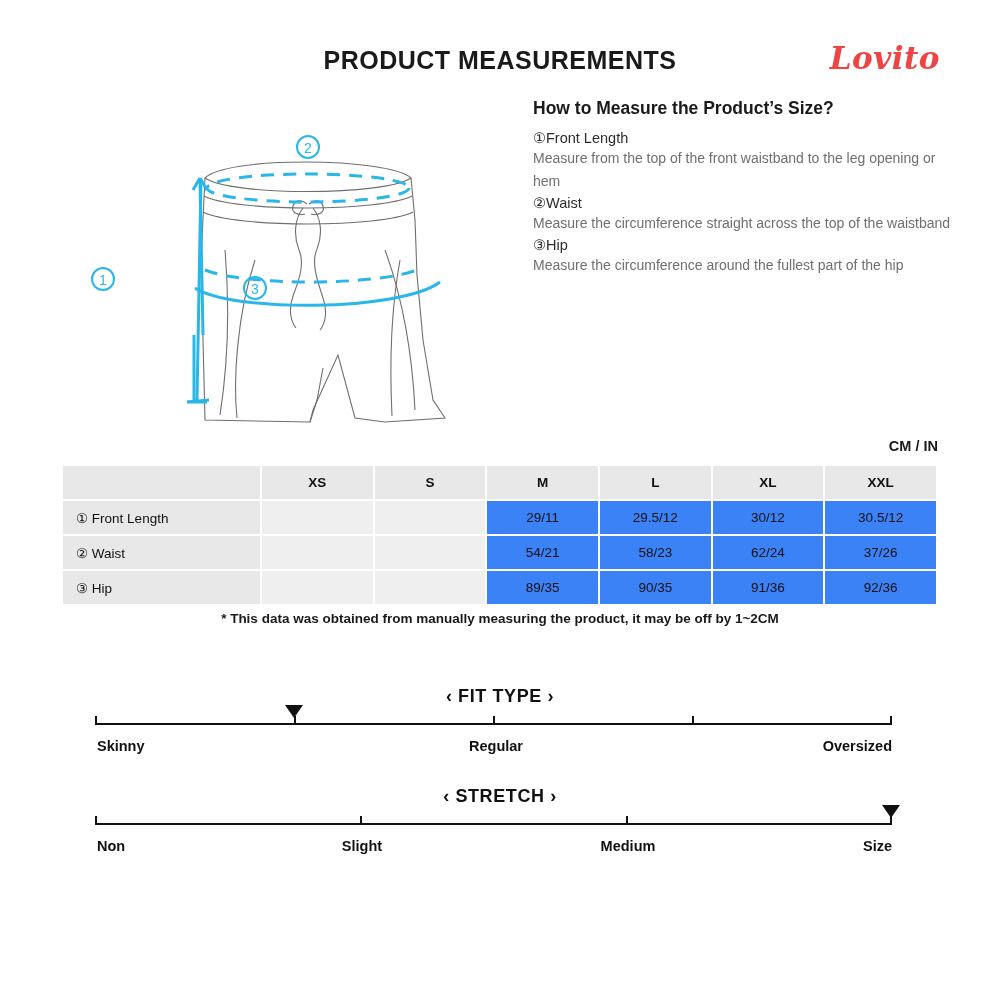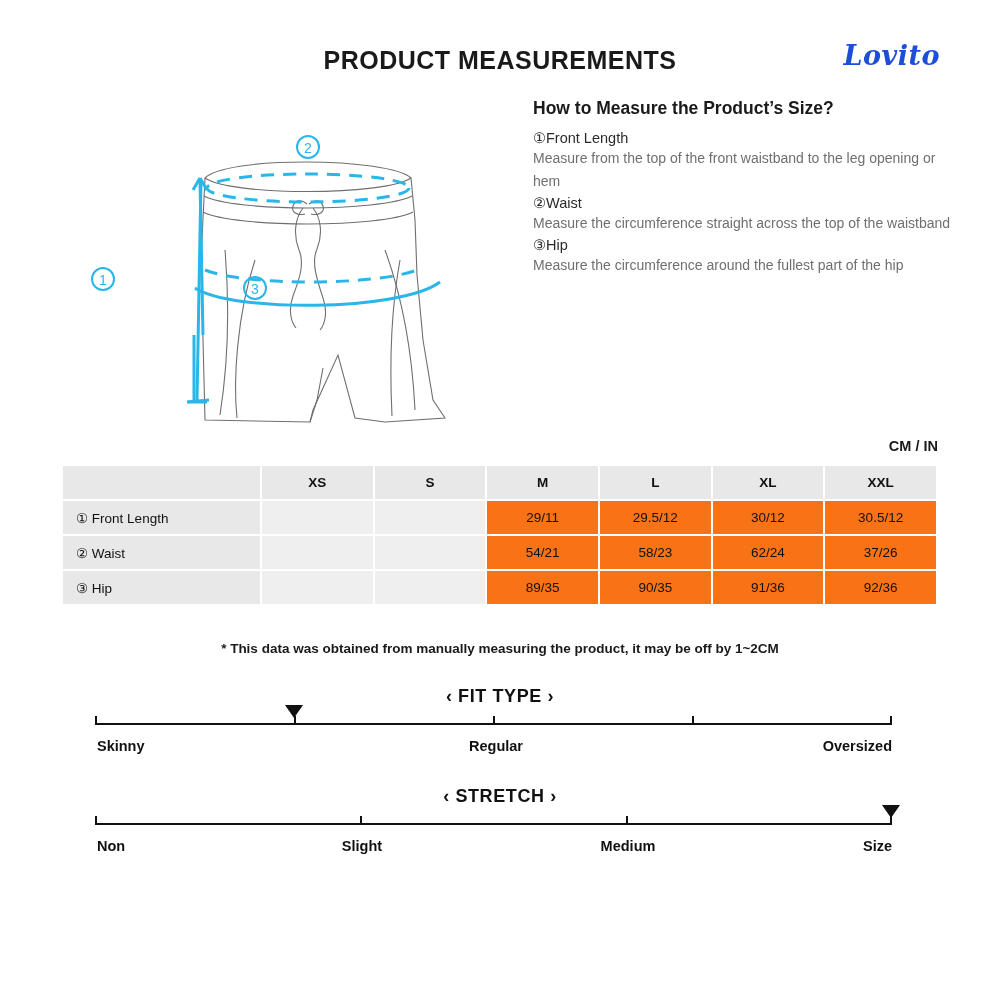--- a/index.html
+++ b/index.html
@@ -26,24 +26,24 @@
     font-size: 25px;
     font-weight: bold;
     letter-spacing: 0.5px;
     color: #1a1a1a;
   }
   .brand {
     position: absolute;
     top: 40px;
     right: 60px;
     font-family: "DejaVu Serif", serif;
-    font-size: 27px;
+    font-size: 31px;
     font-weight: bold;
     font-style: italic;
-    color: #1d4ed8;
+    color: #ef4444;
     letter-spacing: 0.5px;
   }
 
   
   .illustration {
     position: absolute;
     top: 100px;
     left: 55px;
     width: 470px;
     height: 340px;
@@ -94,21 +94,21 @@
     width: 877px;
     border-collapse: collapse;
     table-layout: fixed;
   }
   .size-table td {
     border: 2px solid #ffffff;
     height: 31px;
     font-size: 13.5px;
     text-align: center;
     color: #111;
-    background: #f97316;
+    background: #3b82f6;
   }
   .size-table td.rowhead {
     text-align: left;
     padding-left: 13px;
     background: #e8e8e8;
     font-size: 13.5px;
   }
   .size-table tr.header td {
     background: #e8e8e8;
     font-weight: bold;
@@ -120,21 +120,20 @@
 
   .disclaimer {
     position: absolute;
     top: 611px;
     left: 0;
     width: 1000px;
     text-align: center;
     font-size: 13.5px;
     font-weight: bold;
     color: #1a1a1a;
-    margin-top: 30px;
   }
 
   
   .scale-title {
     position: absolute;
     width: 1000px;
     left: 0;
     text-align: center;
     font-size: 18px;
     font-weight: bold;

